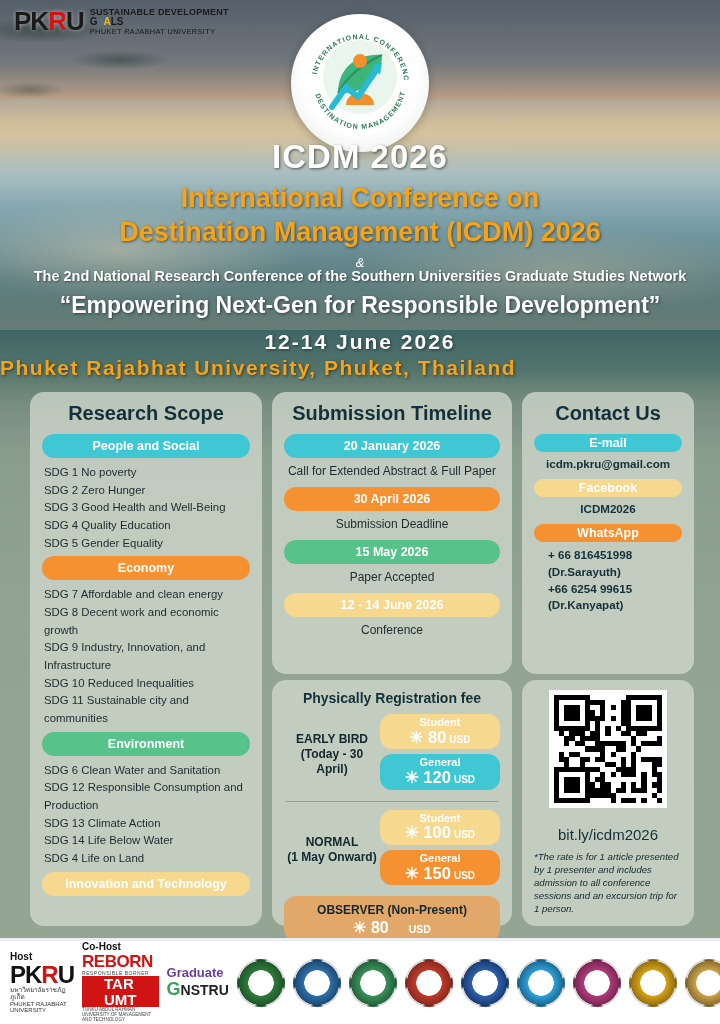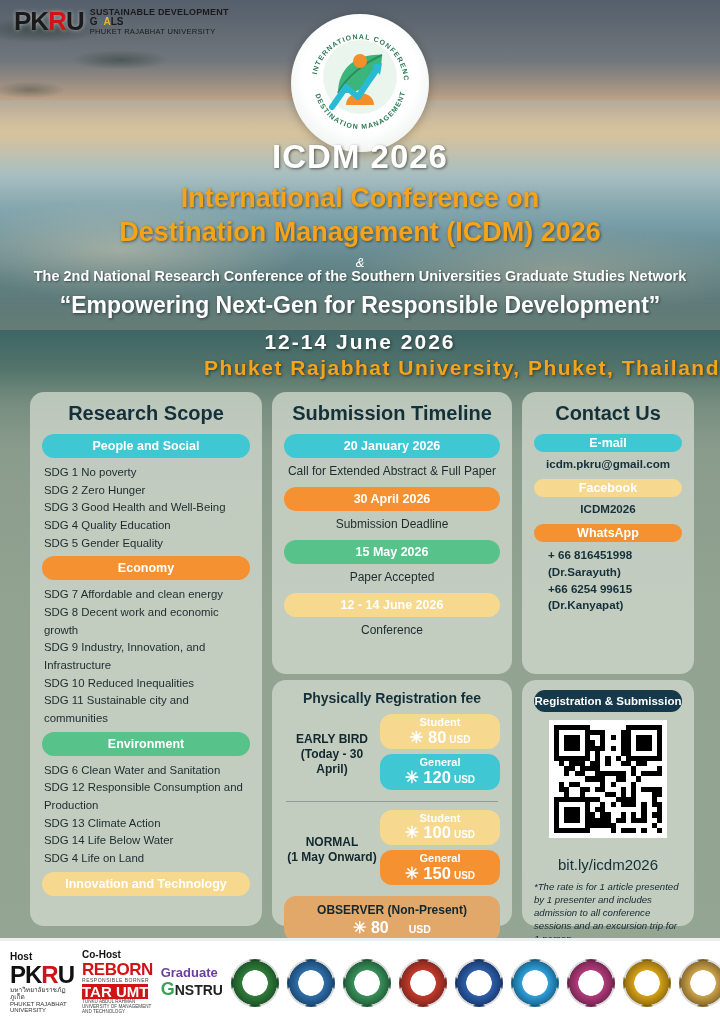--- a/index.html
+++ b/index.html
@@ -95,21 +95,21 @@
     position: absolute; top: 292px; left: 0; width: 100%; text-align: center;
     font-size: 23px; font-weight: bold; color: #ffffff;
     text-shadow: 1px 1px 3px rgba(0,0,0,.5);
   }
   .dates {
     position: absolute; top: 330px; left: 0; width: 100%; text-align: center;
     font-size: 21px; font-weight: bold; color: #ffffff; letter-spacing: 2px;
     text-shadow: 1px 1px 3px rgba(0,0,0,.5);
   }
   .venue {
-    position: absolute; top: 356px; left: 0; width: 100%; text-align: right;
+    position: absolute; top: 356px; left: 0; width: 100%; text-align: left;
     font-size: 21px; font-weight: bold; color: #f5a31a; letter-spacing: 1.5px;
     text-shadow: 1px 1px 3px rgba(0,0,0,.5);
   }
 
   
   .card {
     position: absolute;
     background: rgba(207,215,204,0.78);
     border-radius: 14px;
     padding: 10px 12px;
@@ -197,21 +197,21 @@
   .f-host { text-align: left; line-height: 1.05; }
   .f-host .lbl { font-size: 10px; font-weight: bold; color: #111; }
   .f-host .pk { font-size: 24px; font-weight: bold; color: #111; letter-spacing: -1px; }
   .f-host .pk .u { color: #d01414; }
   .f-host .th { font-size: 6.5px; color: #333; }
   .f-host .en { font-size: 6px; color: #333; }
   .f-reborn { line-height: 1.05; }
   .f-reborn .lbl { font-size: 10px; font-weight: bold; color: #111; }
   .f-reborn .rb { font-size: 17px; font-weight: bold; color: #d01414; letter-spacing: -.5px; }
   .f-reborn .rbsub { font-size: 5px; color: #444; letter-spacing: .5px; }
-  .f-reborn .tar { background: #d01414; color: #fff; font-size: 15px; font-weight: bold; padding: 0 0; display: inline-block; }
+  .f-reborn .tar { background: #d01414; color: #fff; font-size: 15px; font-weight: bold; padding: 0 22px; display: inline-block; }
   .f-reborn .tarsub { font-size: 4.6px; color: #444; }
   .f-grad { line-height: 1.05; }
   .f-grad .g1 { font-size: 13px; color: #6a3fa0; font-weight: bold; }
   .f-grad .g2 { font-size: 14px; font-weight: bold; color: #222; }
   .f-grad .g2 .n { color: #3aa35a; font-size: 18px; }
   .seal {
     width: 48px; height: 48px; border-radius: 50%;
     display: inline-block; flex: 0 0 auto;
     border: 2px solid rgba(0,0,0,.15);
   }
@@ -371,21 +371,20 @@
       </div>
     </div>
 
     <div class="observer">
       <span class="who">OBSERVER  (Non-Present)</span><br>
       <span class="amt">✳ 80</span><span class="usd">USD</span>
     </div>
   </div>
 
   <div class="card" id="qrcard">
-    <div class="qr-header">Registration &amp; Submission</div>
     <div class="qr-box">
       <div class="qr-grid" id="qrgrid">
           <i class="on"></i>
           <i class="on"></i>
           <i class="on"></i>
           <i class="on"></i>
           <i class="on"></i>
           <i class="on"></i>
           <i class="on"></i>
           <i class=""></i>

